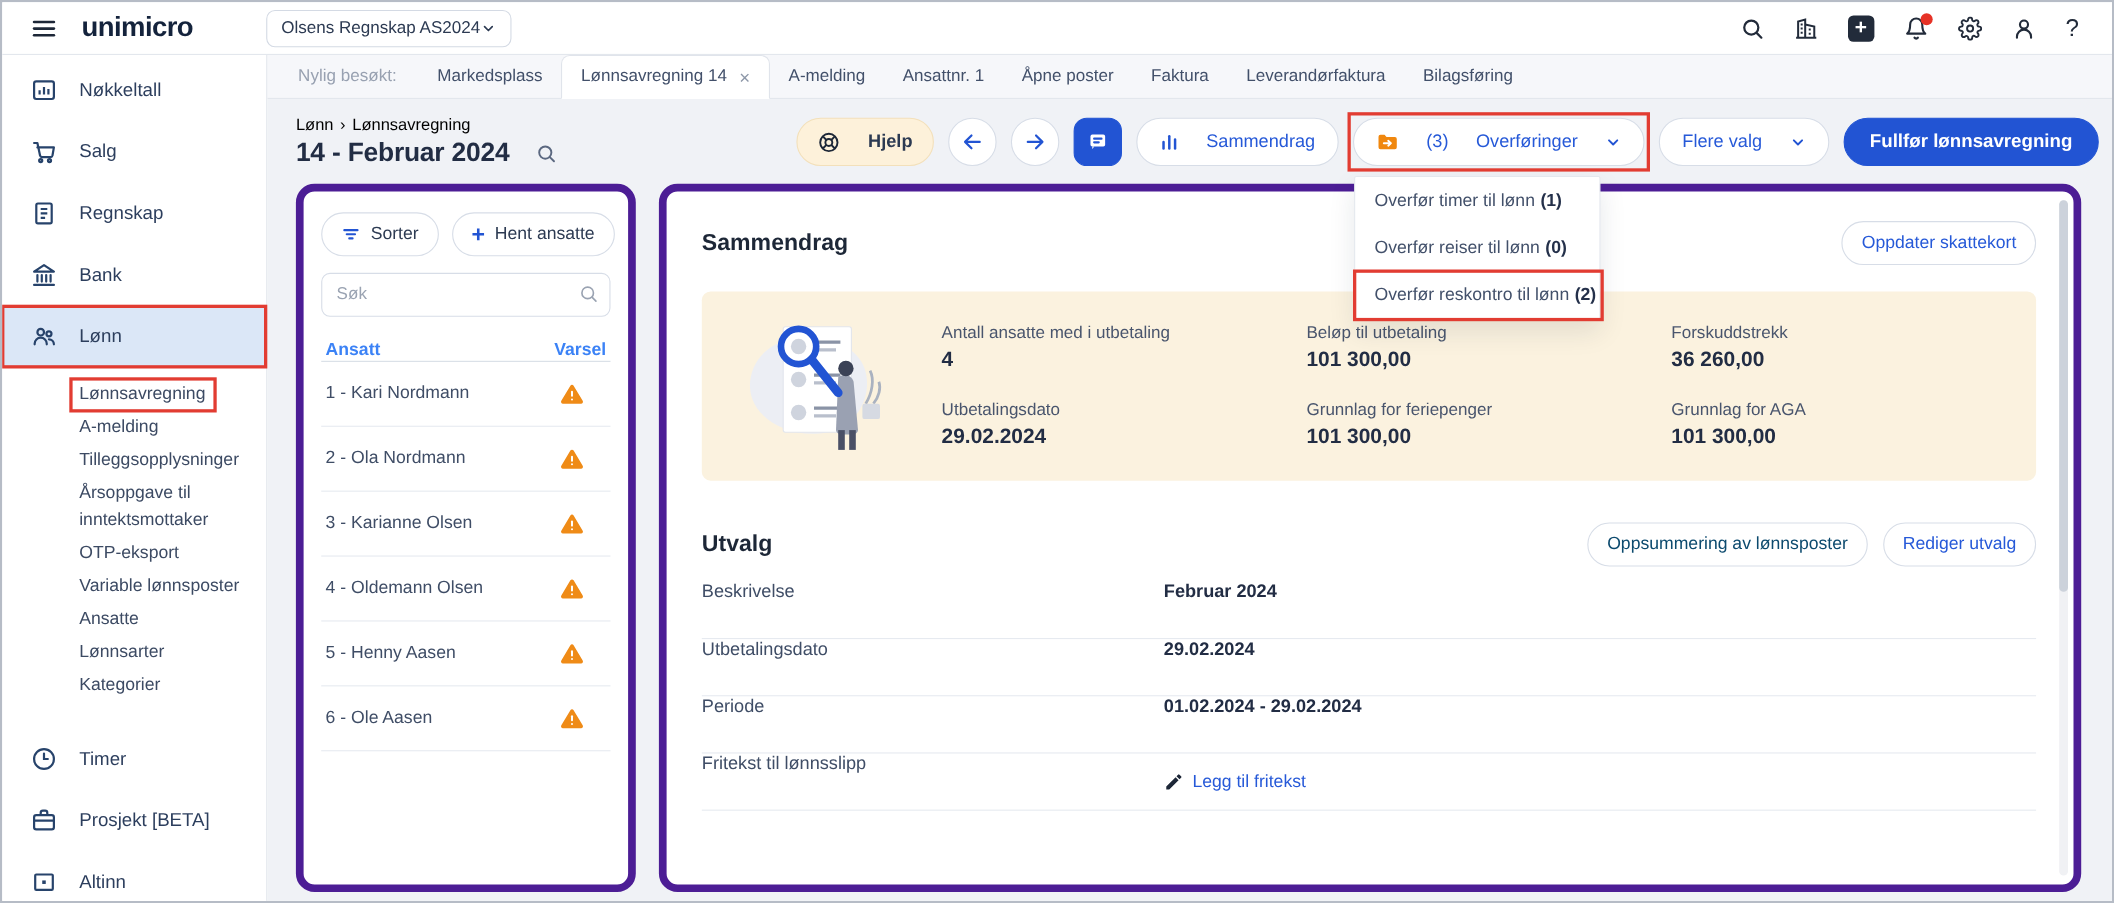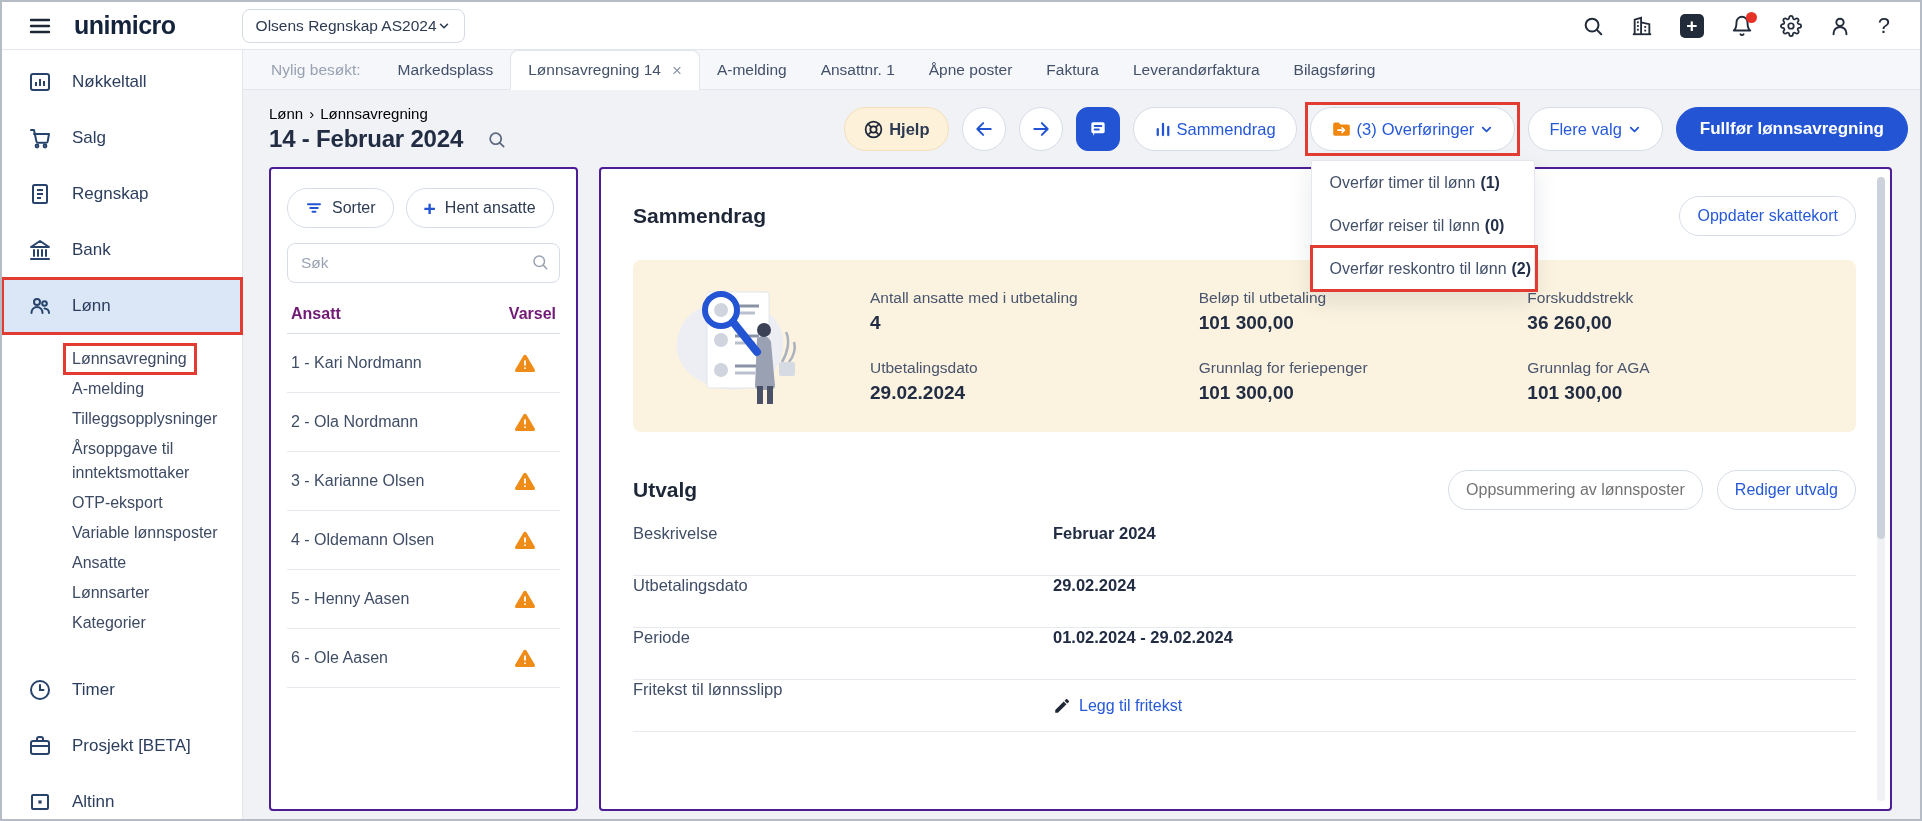--- a/index.html
+++ b/index.html
@@ -40,57 +40,57 @@
   .tab .x{color:#8d97a8;font-size:17px;line-height:1}
 
   
   .pagehead{display:flex;justify-content:space-between;align-items:center;padding:15px 12px 14px 26px;position:relative;z-index:50}
   .crumb{font-size:15px;color:#000000}
   .crumb .sep{margin:0 6px}
   .title-row{display:flex;align-items:center;gap:24px;margin-top:3px}
   .page-title{font-size:24px;font-weight:700;color:#222d44;letter-spacing:-.2px}
   .title-search{color:#5b6880;cursor:pointer}
   .head-actions{display:flex;align-items:center;gap:13px}
-  .btn{display:flex;align-items:center;gap:5px;height:44px;border-radius:22px;border:1px solid #d7dde7;background:#fff;color:#2659d8;font-size:16.5px;padding:0 20px;cursor:pointer;white-space:nowrap}
+  .btn{display:flex;align-items:center;gap:25px;height:44px;border-radius:22px;border:1px solid #d7dde7;background:#fff;color:#2659d8;font-size:16.5px;padding:0 20px;cursor:pointer;white-space:nowrap}
   .btn-help{background:#fdf1da;border-color:#f3e0ba;color:#2c3a52;font-weight:600;padding:0 18px}
   .btn-circle{width:44px;padding:0;justify-content:center;border-radius:50%}
   .btn-chat{width:44px;padding:0;justify-content:center;background:#2254d3;border-color:#2254d3;border-radius:12px}
   .btn-primary{background:#2254d3;border-color:#2254d3;color:#fff;font-weight:700;font-size:17px;padding:0 23px}
   .count{font-weight:400}
   .dd-wrap{position:relative}
 
   
   .dropdown{position:absolute;top:calc(100% + 9px);left:1px;width:224px;background:#fff;border:1px solid #e4e8ee;border-radius:2px;box-shadow:0 10px 24px rgba(20,35,60,.10);z-index:55}
   .dd-item{height:43px;display:flex;align-items:center;padding:0 18px;font-size:16px;color:#42506a;cursor:pointer;position:relative;white-space:nowrap}
   .dd-item b{color:#24304a;margin-left:5px}
 
   
   .content{flex:1;min-height:0;display:flex;gap:21px;padding:0 28px 8px 26px}
-  .card{background:#fff;border:2px solid #4c1d95;border-radius:4px}
+  .card{background:#fff;border:7px solid #4c1d95;border-radius:17px}
   .card1{width:309px;flex-shrink:0;padding:19px 16px;display:flex;flex-direction:column}
   .card2{flex:1;min-width:0;padding:27px 34px 20px 32px;position:relative;overflow:hidden}
 
   
   .emp-btns{display:flex;gap:12px}
   .pill{flex-shrink:0;display:flex;align-items:center;gap:9px;height:40px;border-radius:20px;border:1px solid #d7dde7;background:#fff;font-size:16px;color:#2c3a52;padding:0 17px;cursor:pointer}
   .pill .plus{color:#2254d3;font-size:21px;font-weight:600;line-height:1}
   .search-box{margin-top:15px;position:relative}
   .search-box input{width:100%;height:40px;border:1px solid #d7dde7;border-radius:8px;padding:0 36px 0 13px;font-size:15.5px;color:#2c3a52;font-family:inherit;outline:none}
   .search-box input::placeholder{color:#9aa3b2}
   .search-box .mag{position:absolute;right:11px;top:10px;color:#9aa3b2}
   .emp-table{margin-top:14px}
-  .emp-head{display:flex;justify-content:space-between;align-items:center;padding:8px 4px 10px;border-bottom:1px solid #d8dee6;font-size:16px;font-weight:700;color:#701a75}
+  .emp-head{display:flex;justify-content:space-between;align-items:center;padding:8px 4px 0;border-bottom:1px solid #d8dee6;font-size:16px;font-weight:700;color:#3b82f6}
   .emp-head .vh{width:62px;text-align:right}
   .emp-row{display:flex;justify-content:space-between;align-items:center;height:59px;border-bottom:1px solid #e6eaf0;padding:0 4px;font-size:16px;color:#3f4d66;cursor:pointer}
   .emp-row .warn{width:62px;display:flex;justify-content:center}
 
   
   .sec-head{display:flex;justify-content:space-between;align-items:center}
   .sec-title{font-size:21px;font-weight:700;color:#1d2737}
-  .summary-banner{margin-top:24px;background:#fbf2df;border-radius:8px;padding:22px 40px 22px 28px;display:flex;align-items:center;gap:59px}
+  .summary-banner{margin-top:24px;background:#fbf2df;border-radius:8px;padding:22px 40px 22px 28px;display:flex;align-items:center;gap:40px}
   .illus{width:150px;flex-shrink:0}
   .stat-cols{flex:1;display:flex;gap:40px}
   .stat-col{flex:1}
   .stat + .stat{margin-top:25px}
   .stat .lbl{font-size:15.5px;color:#49556d}
   .stat .val{font-size:19px;font-weight:700;color:#222d44;margin-top:5px}
   .utvalg-head{margin-top:38px}
   .utvalg-actions{display:flex;gap:14px}
   .detail-table{margin-top:14px}
   .d-row{display:flex;height:52px;border-bottom:1px solid #e6eaf0;font-size:16.5px}
@@ -563,21 +563,21 @@
                   <div class="lbl">Grunnlag for AGA</div>
                   <div class="val">101 300,00</div>
                 </div>
               </div>
             </div>
           </div>
 
           <div class="sec-head utvalg-head">
             <span class="sec-title">Utvalg</span>
             <div class="utvalg-actions">
-              <button class="pill" style="color:#737373">
+              <button class="pill" style="color:#0c4a6e">
                 <span>Oppsummering av lønnsposter</span>
               </button>
               <button class="pill" style="color:#2659d8">
                 <span>Rediger utvalg</span>
               </button>
             </div>
           </div>
 
           <div class="detail-table">
             <div class="d-row">

